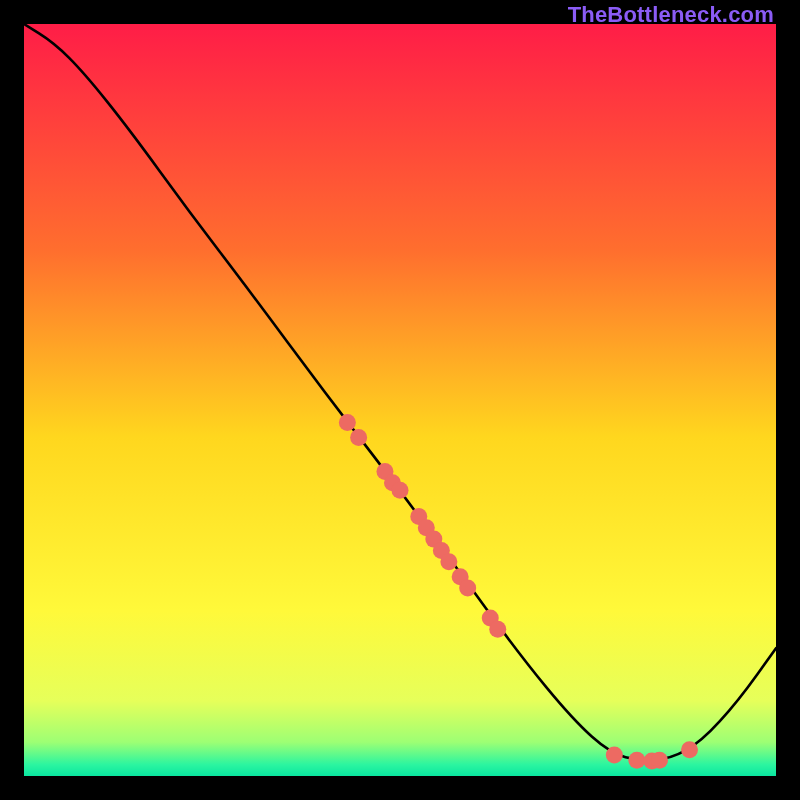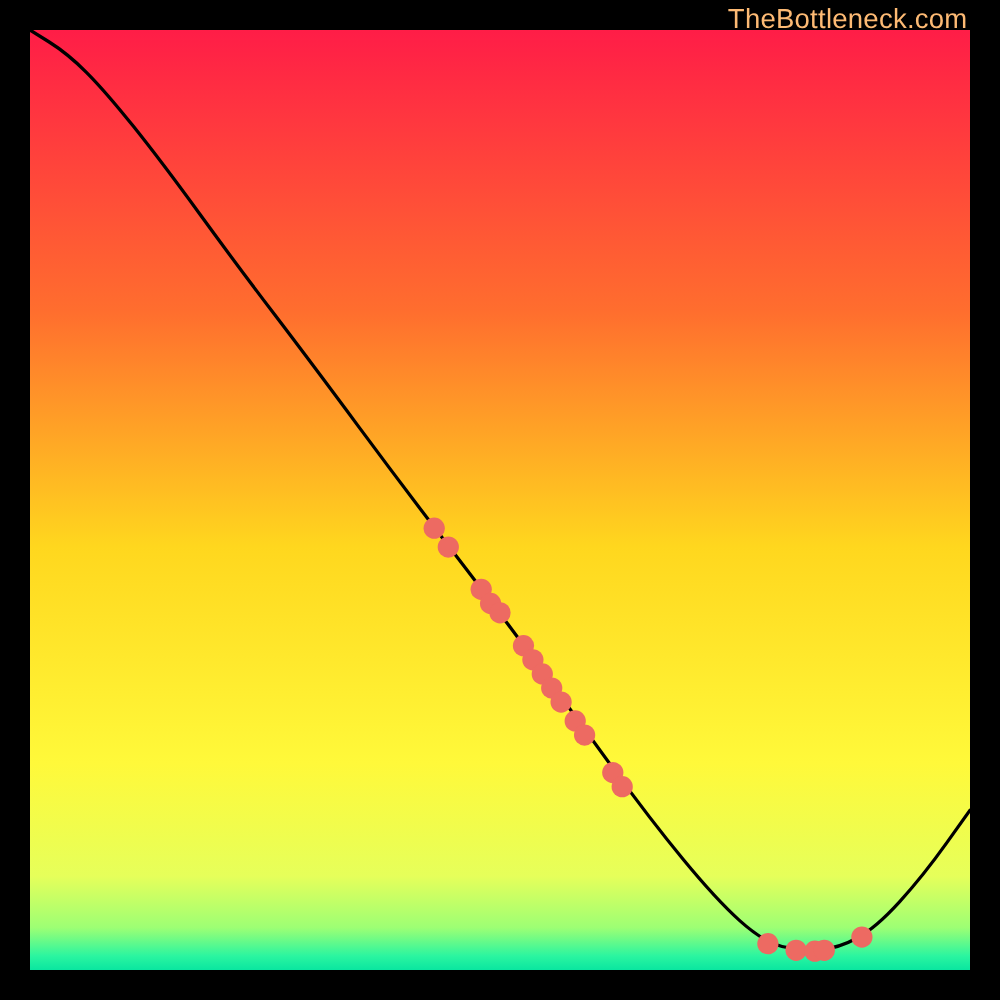--- a/index.html
+++ b/index.html
@@ -24,23 +24,23 @@
     left: 0;
     top: 0;
     width: 752px;
     height: 752px;
     display: block;
   }
   .watermark {
     position: absolute;
     top: 2px;
     right: 26px;
-    color: #fdba74;
+    color: #8b5cf6;
     font-size: 22px;
-    font-weight: 400;
+    font-weight: 700;
     letter-spacing: 0.2px;
     user-select: none;
   }
 </style>
 </head>
 <body>
 
 <div class="frame">
   <svg class="plot" viewBox="0 0 752 752" preserveAspectRatio="none">
     <defs>

